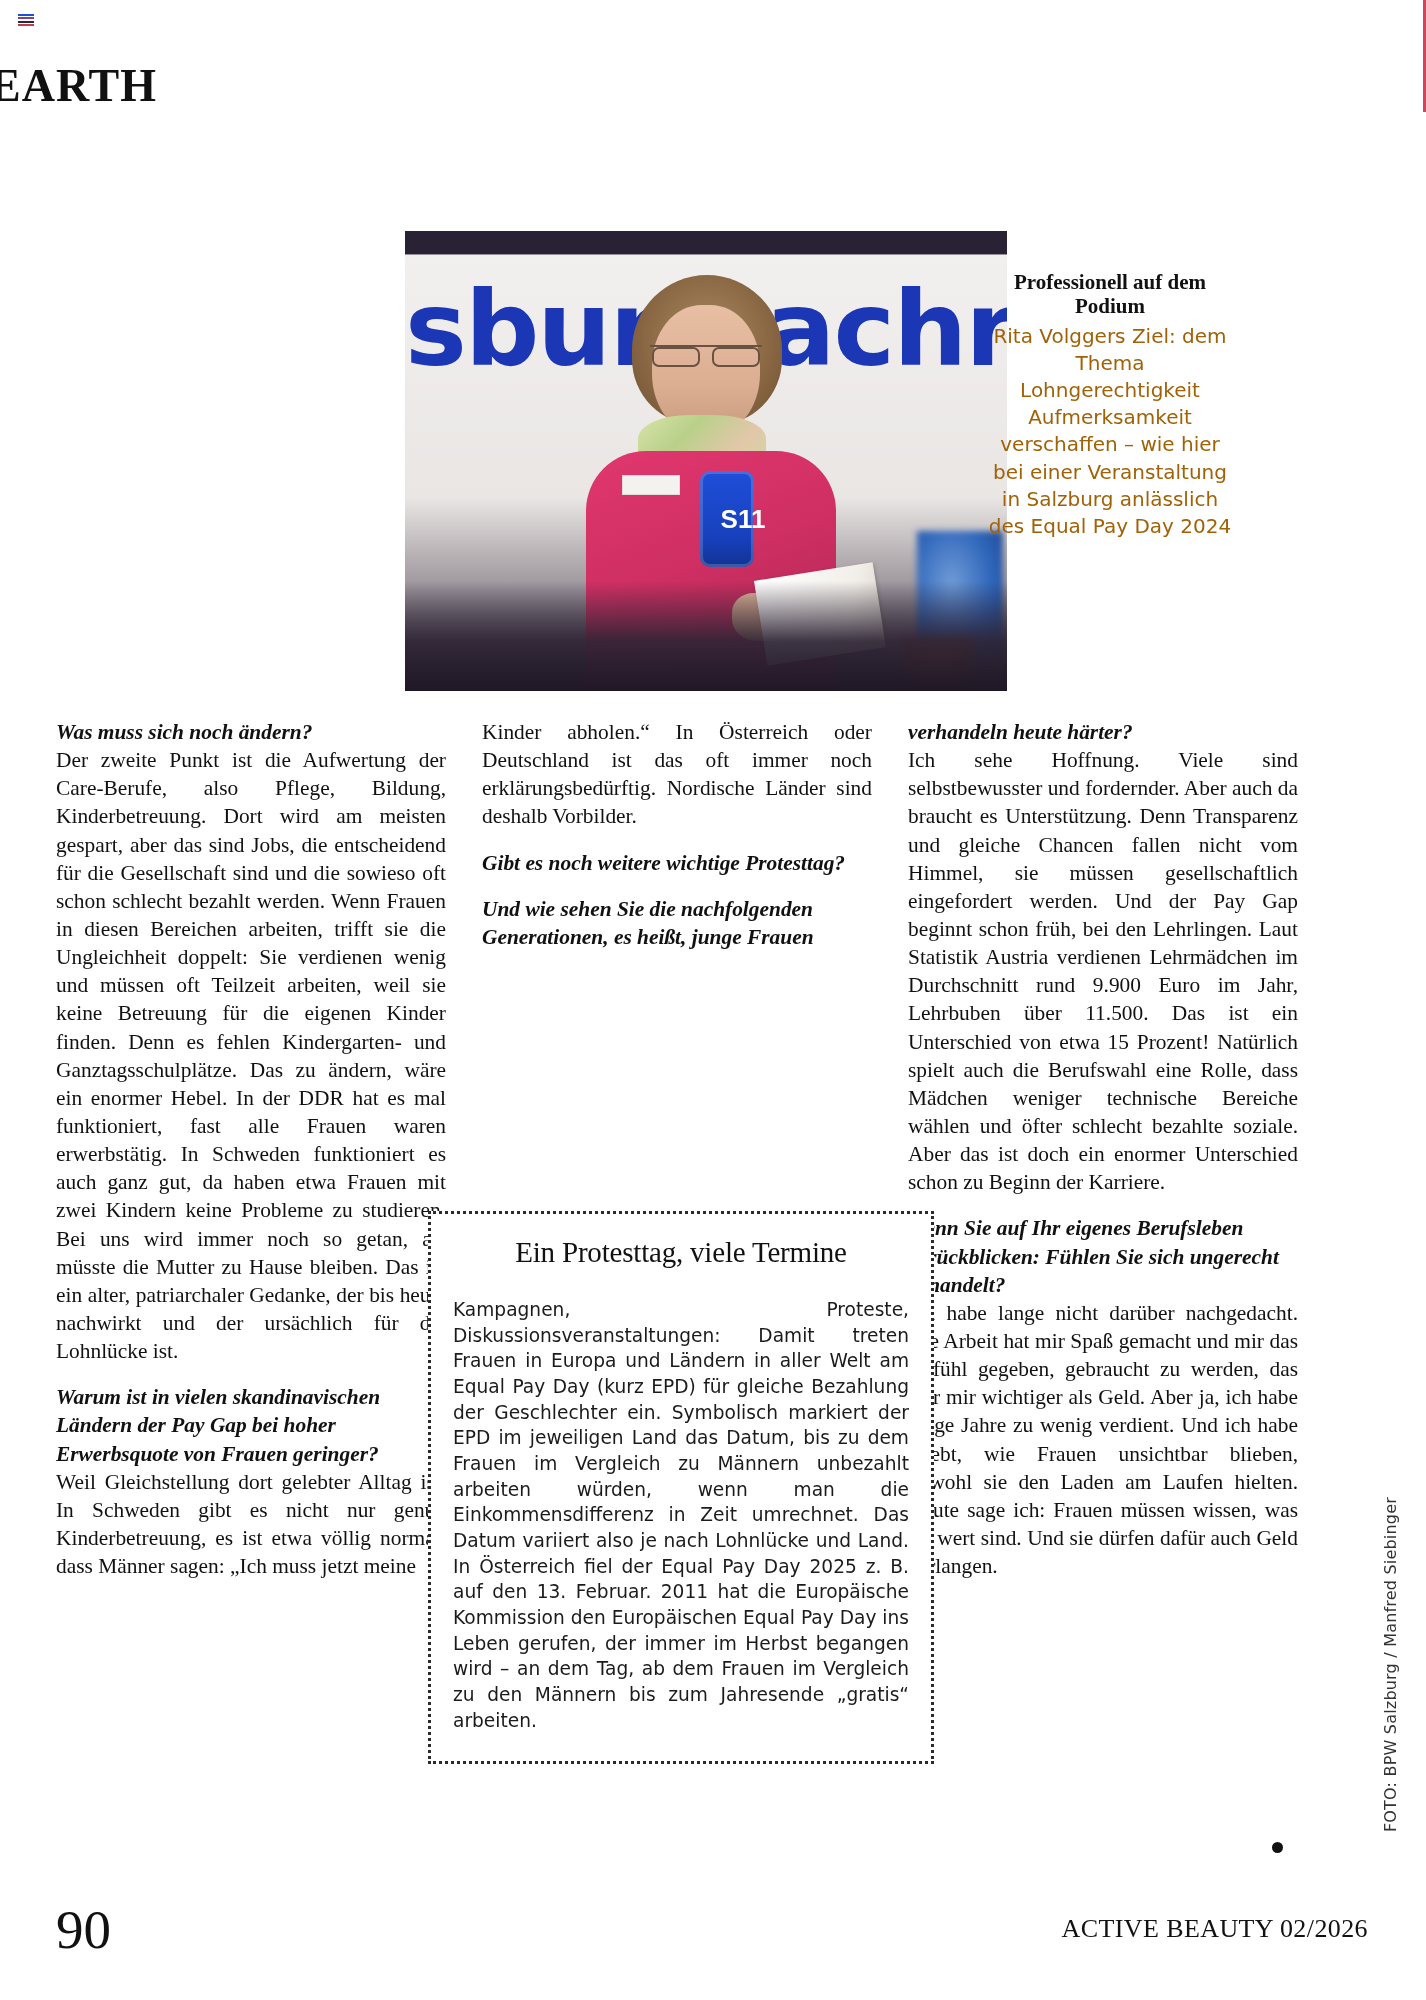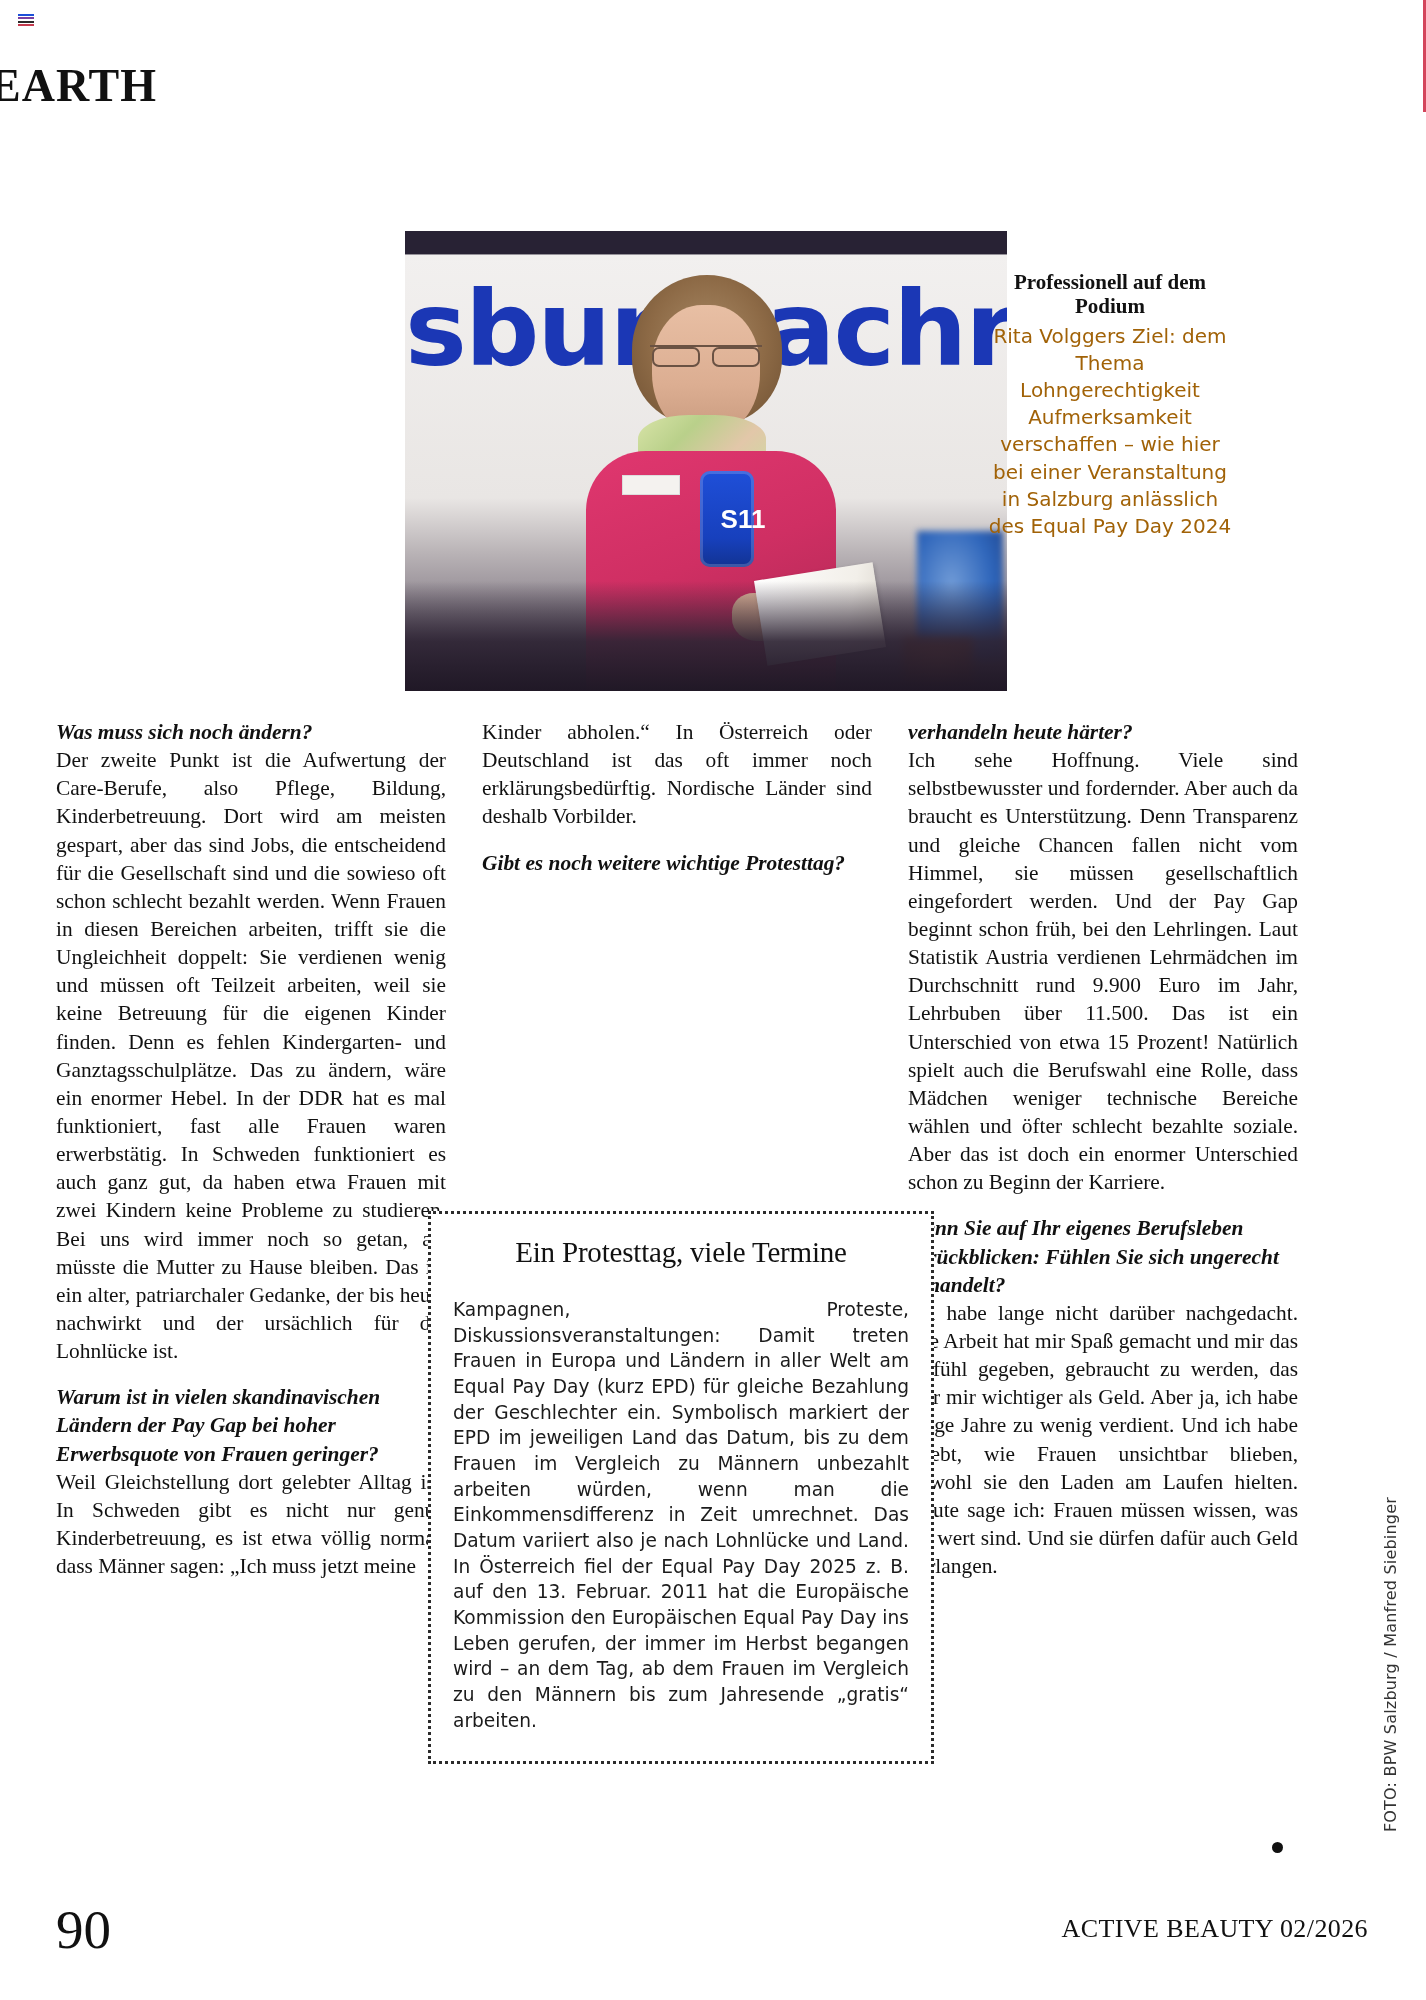--- a/index.html
+++ b/index.html
@@ -310,20 +310,21 @@
 <div class="col" id="col1">
   <p class="q first">Was muss sich noch ändern?</p>
   <p>Der zweite Punkt ist die Aufwertung der Care-Berufe, also Pflege, Bildung, Kinderbetreuung. Dort wird am meisten gespart, aber das sind Jobs, die entscheidend für die Gesellschaft sind und die sowieso oft schon schlecht bezahlt werden. Wenn Frauen in diesen Bereichen arbeiten, trifft sie die Ungleichheit doppelt: Sie verdienen wenig und müssen oft Teilzeit arbeiten, weil sie keine Betreuung für die eigenen Kinder finden. Denn es fehlen Kindergarten- und Ganztagsschulplätze. Das zu ändern, wäre ein enormer Hebel. In der DDR hat es mal funktioniert, fast alle Frauen waren erwerbstätig. In Schweden funktioniert es auch ganz gut, da haben etwa Frauen mit zwei Kindern keine Probleme zu studieren. Bei uns wird immer noch so getan, als müsste die Mutter zu Hause bleiben. Das ist ein alter, patriarchaler Gedanke, der bis heute nachwirkt und der ursächlich für die Lohnlücke ist.</p>
   <p class="q">Warum ist in vielen skandinavischen Ländern der Pay Gap bei hoher Erwerbsquote von Frauen geringer?</p>
   <p>Weil Gleichstellung dort gelebter Alltag ist. In Schweden gibt es nicht nur genug Kinderbetreuung, es ist etwa völlig normal, dass Männer sagen: „Ich muss jetzt meine</p>
 </div>
 
 <div class="col" id="col2">
   <p>Kinder abholen.“ In Österreich oder Deutschland ist das oft immer noch erklärungsbedürftig. Nordische Länder sind deshalb Vorbilder.</p>
   <p class="q">Gibt es noch weitere wichtige Protesttag?</p>
+  <p class="q">Und wie sehen Sie die nachfolgenden Generationen, es heißt, junge Frauen</p>
 </div>
 
 <div class="col" id="col3">
   <p class="q first">verhandeln heute härter?</p>
   <p>Ich sehe Hoffnung. Viele sind selbstbewusster und fordernder. Aber auch da braucht es Unterstützung. Denn Transparenz und gleiche Chancen fallen nicht vom Himmel, sie müssen gesellschaftlich eingefordert werden. Und der Pay Gap beginnt schon früh, bei den Lehrlingen. Laut Statistik Austria verdienen Lehrmädchen im Durchschnitt rund 9.900 Euro im Jahr, Lehrbuben über 11.500. Das ist ein Unterschied von etwa 15 Prozent! Natürlich spielt auch die Berufswahl eine Rolle, dass Mädchen weniger technische Bereiche wählen und öfter schlecht bezahlte soziale. Aber das ist doch ein enormer Unterschied schon zu Beginn der Karriere.</p>
   <p class="q">Wenn Sie auf Ihr eigenes Berufsleben zurückblicken: Fühlen Sie sich ungerecht behandelt?</p>
   <p>Ich habe lange nicht darüber nachgedacht. Die Arbeit hat mir Spaß gemacht und mir das Gefühl gegeben, gebraucht zu werden, das war mir wichtiger als Geld. Aber ja, ich habe lange Jahre zu wenig verdient. Und ich habe erlebt, wie Frauen unsichtbar blieben, obwohl sie den Laden am Laufen hielten. Heute sage ich: Frauen müssen wissen, was sie wert sind. Und sie dürfen dafür auch Geld verlangen.</p>
 </div>
 
 <aside class="sidebox">

